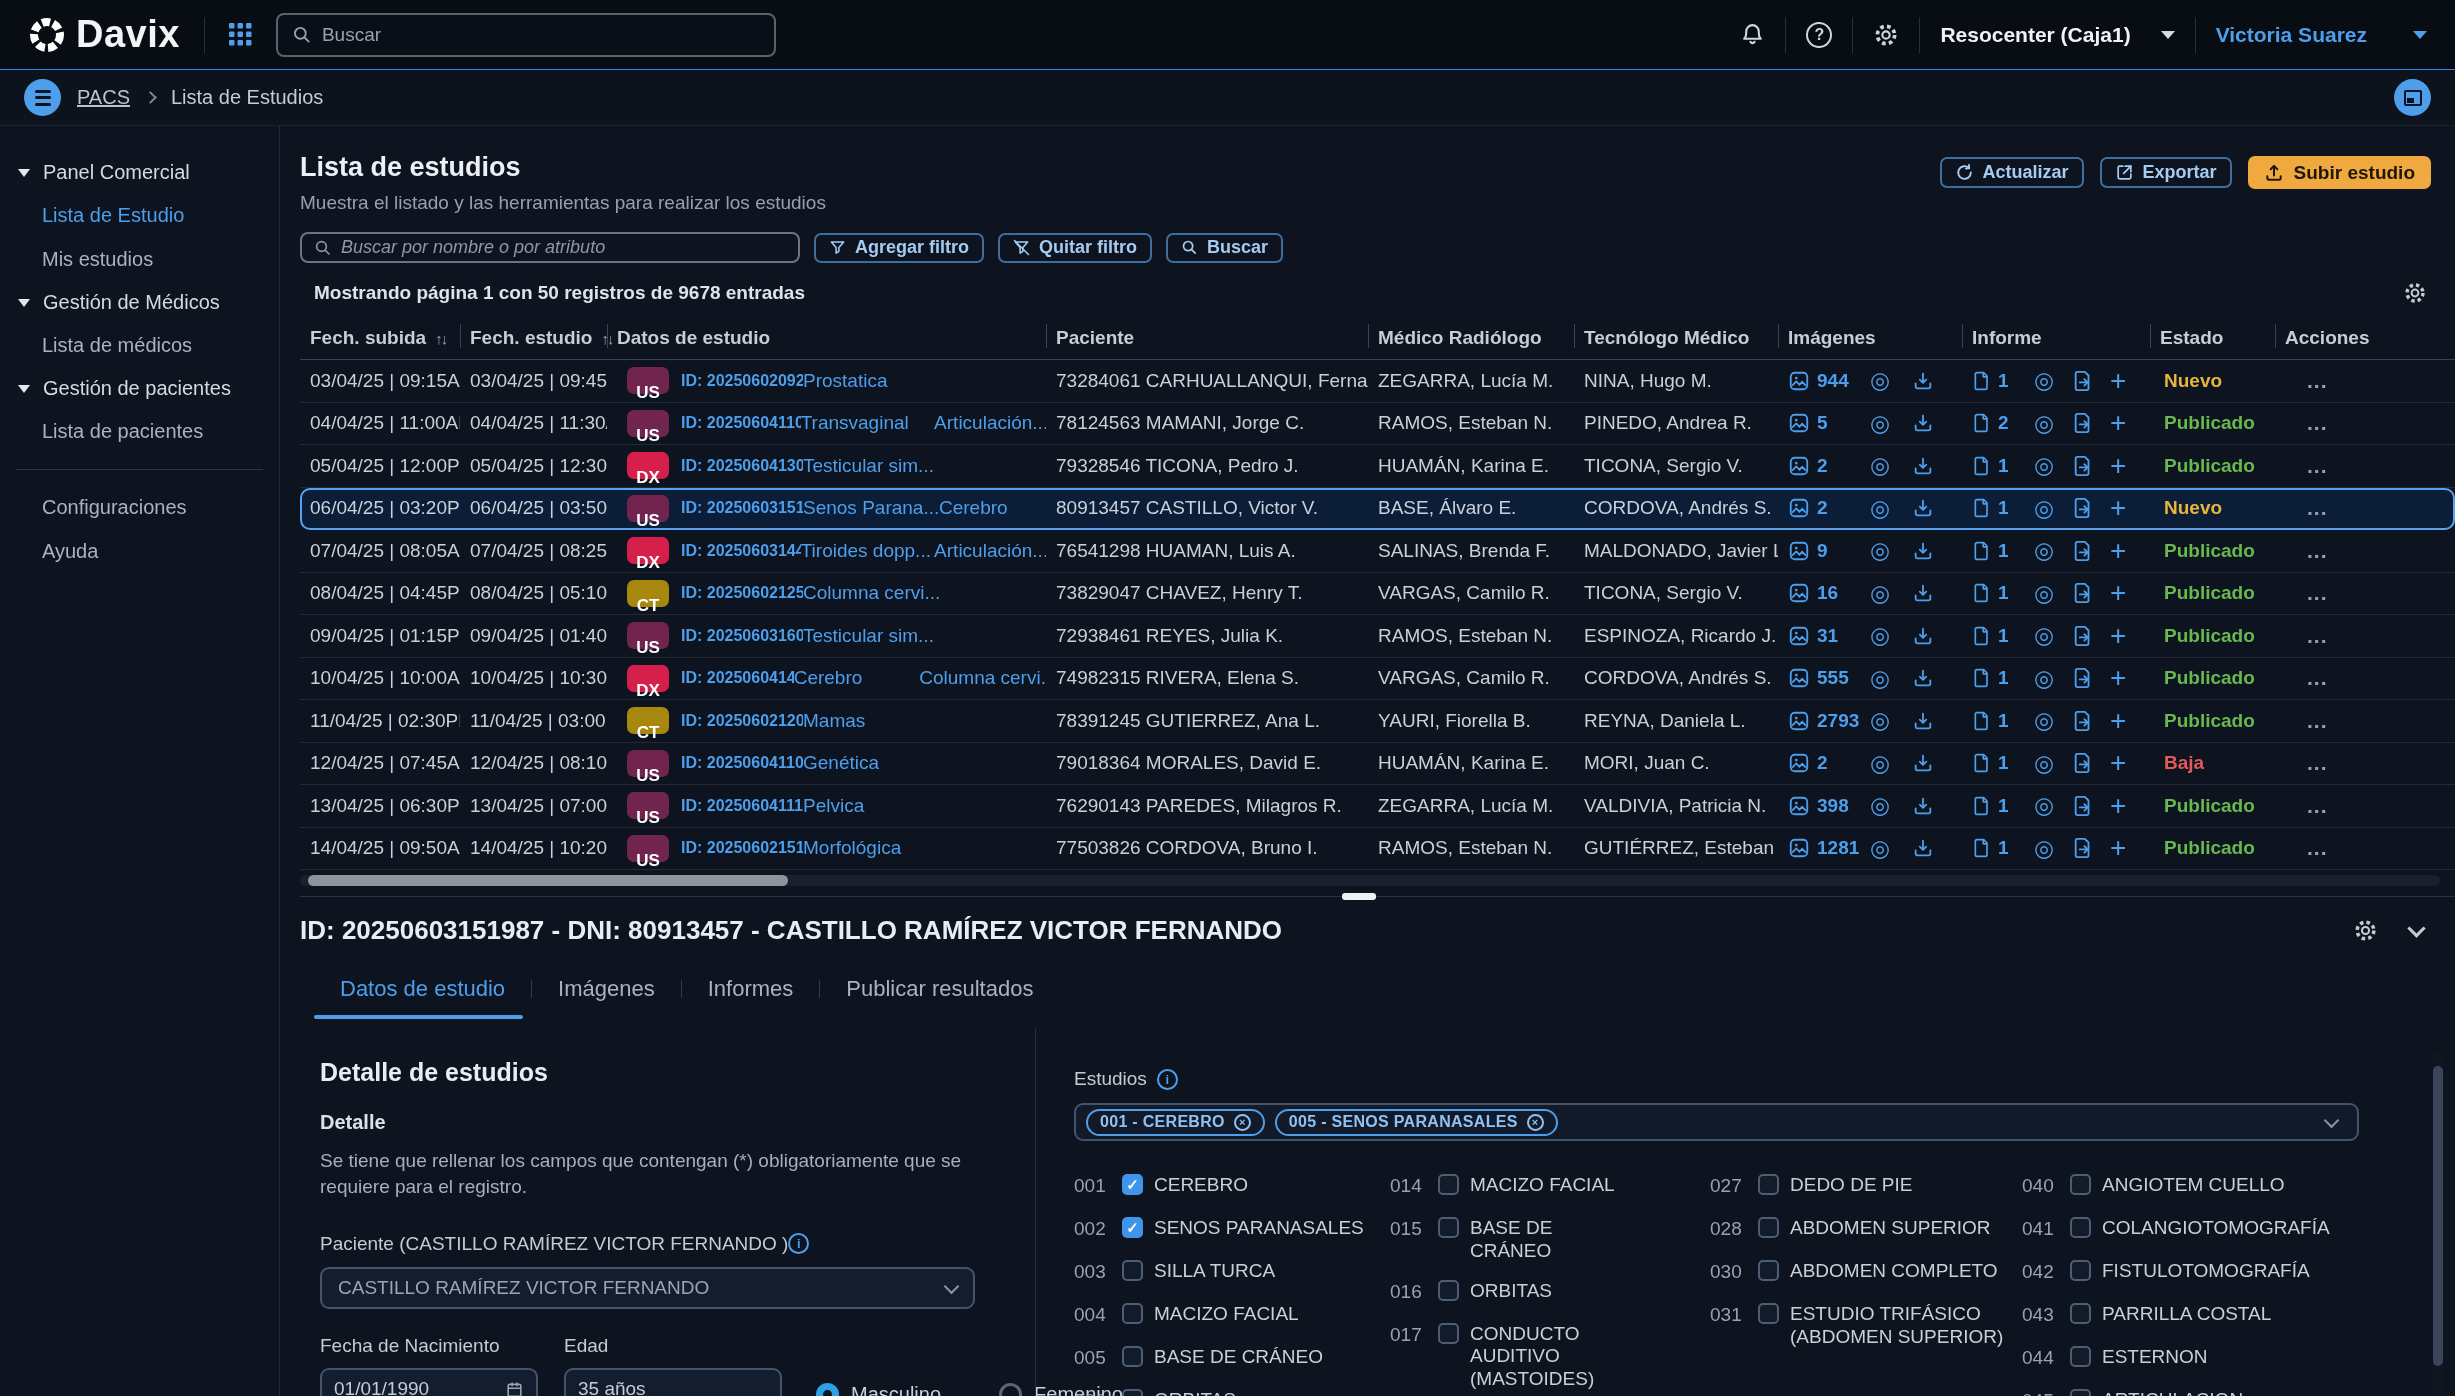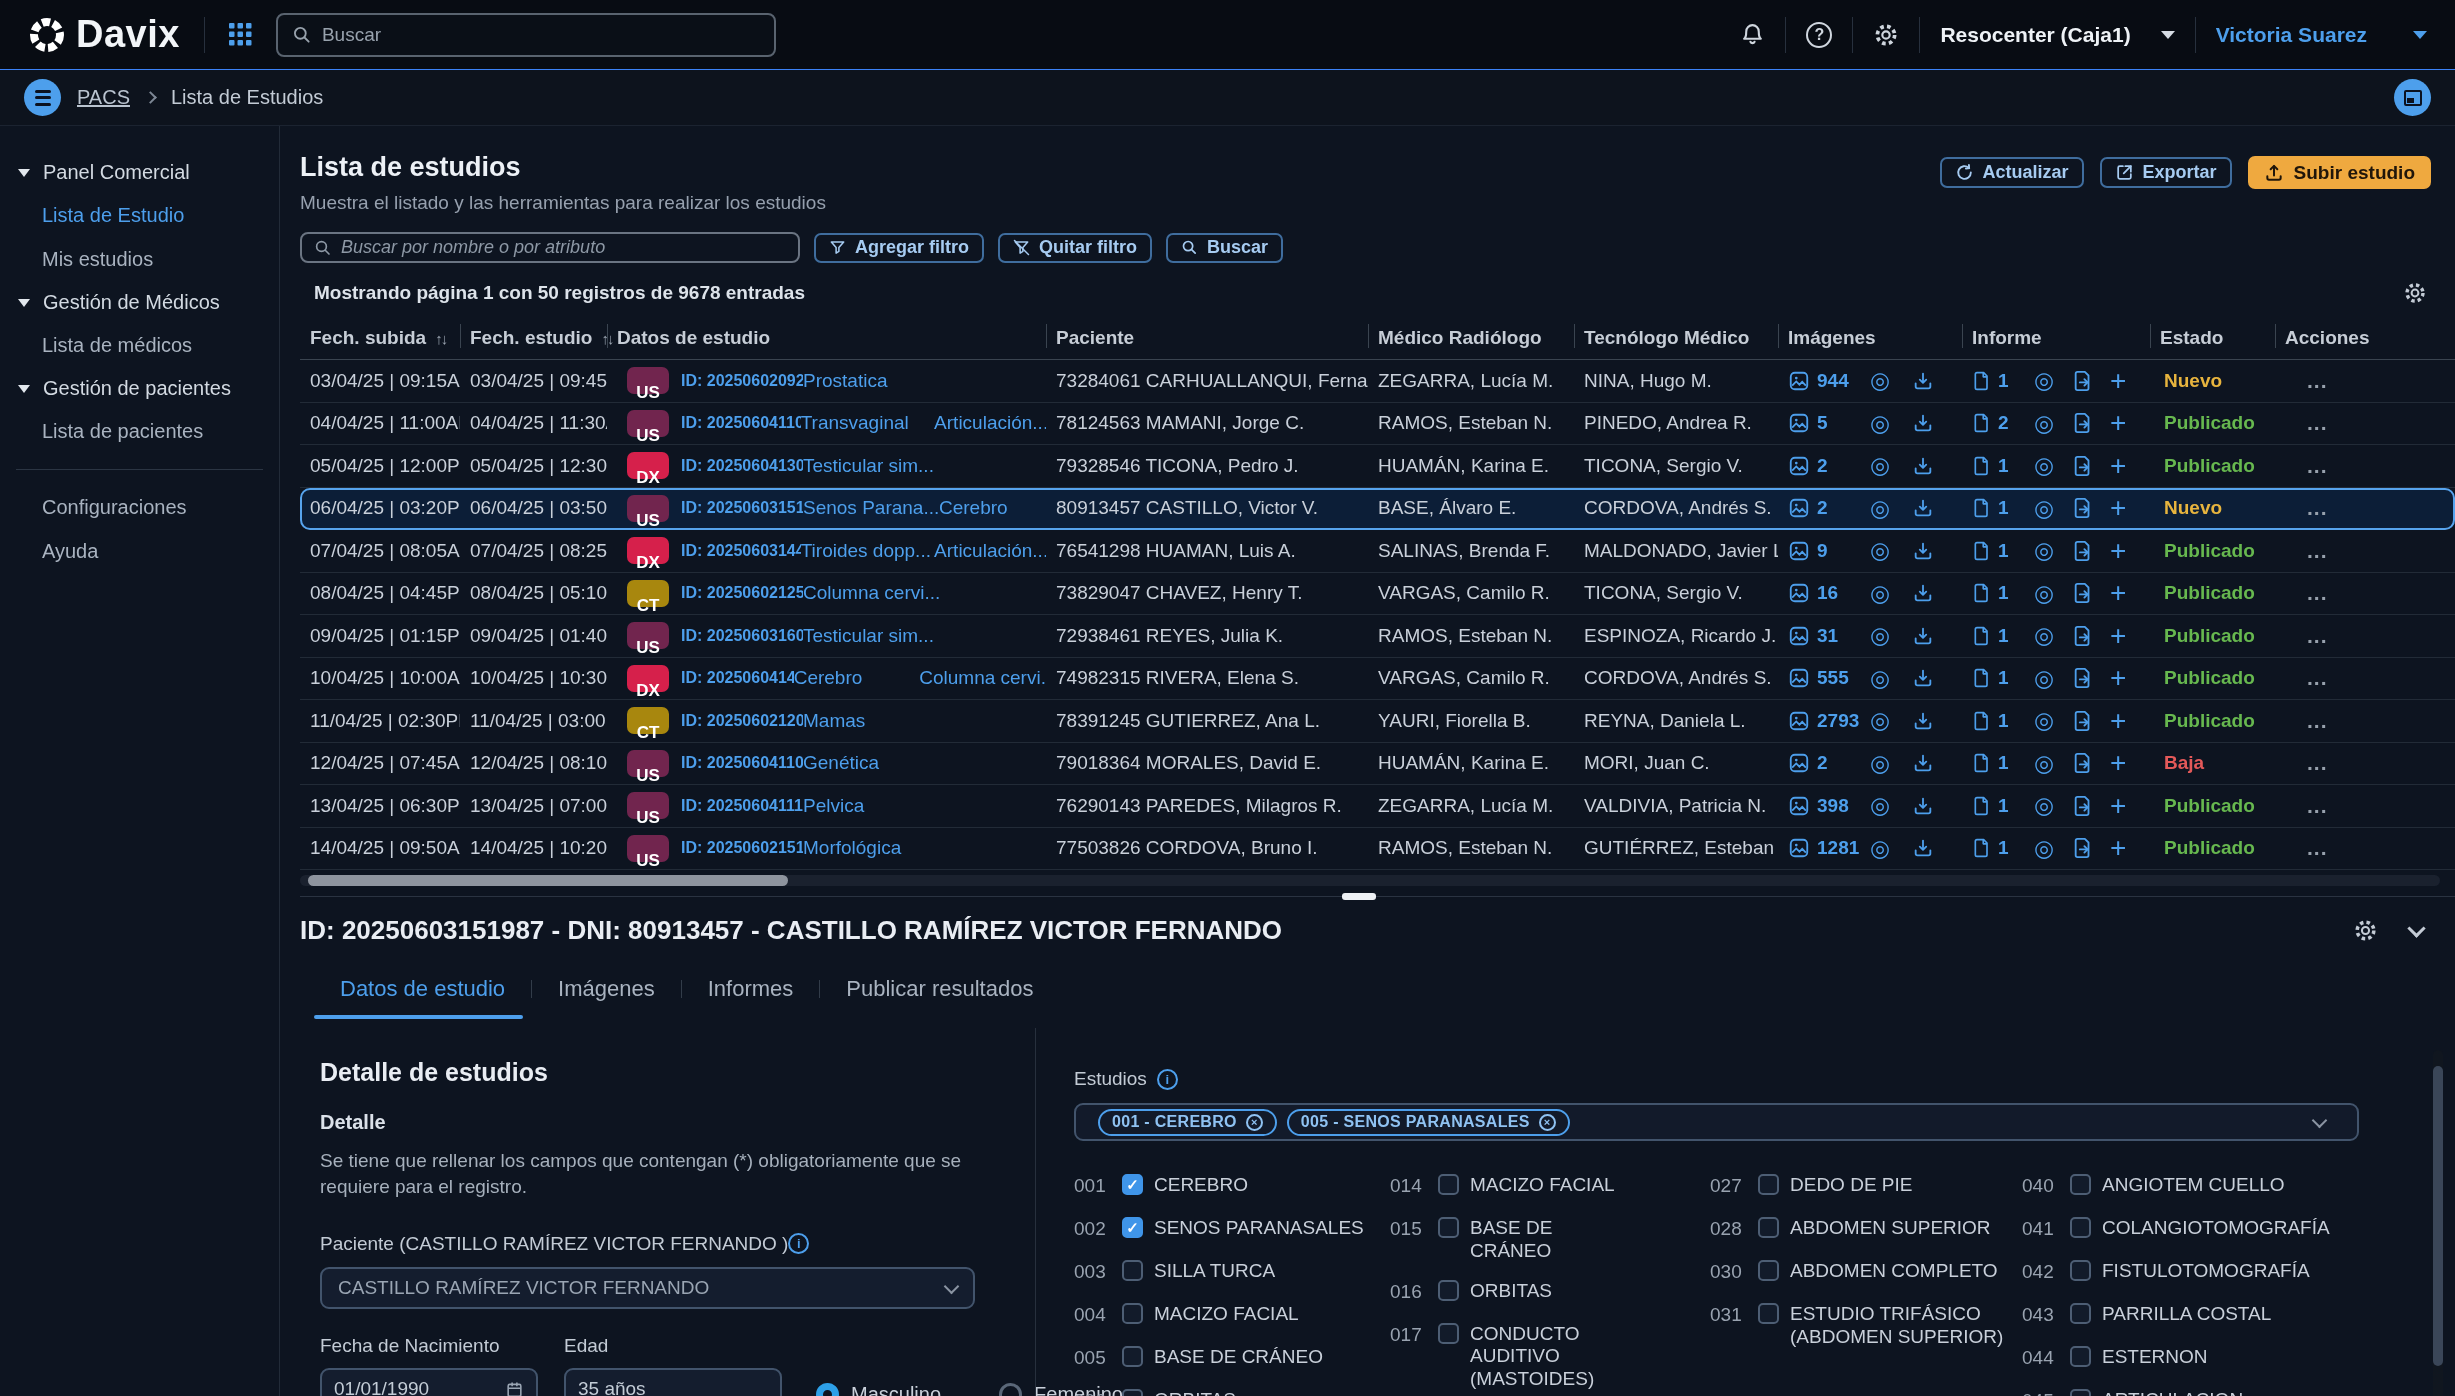--- a/index.html
+++ b/index.html
@@ -119,21 +119,21 @@
   .fcol .flbl{font-size:19px;color:#c3cbd5}
   .finput{margin-top:11px;width:218px;height:42px;border:2px solid #42546c;border-radius:9px;background:#141d2e;display:flex;align-items:center;padding:0 12px}
   .finput input{flex:1;background:none;border:0;outline:0;color:#c3ccd6;font-size:19px;min-width:0}
   .fcol + .fcol{margin-left:26px}
   .gender{display:flex;gap:58px;align-items:center;margin-left:34px;margin-top:44px}
   .radio-row{display:flex;align-items:center;gap:12px;font-size:20px;color:#c9d0da;cursor:pointer;white-space:nowrap}
   .radio{width:23px;height:23px;border-radius:50%;border:3px solid #5a6778;display:inline-block;flex:none;background:transparent}
   .radio.on{border:7px solid #2da0e8}
 
   .elabel-row{display:flex;align-items:center;gap:10px;font-size:19px;color:#c3cbd5}
-  .mselect{margin-top:13px;width:1285px;height:38px;border:2px solid #42546c;border-radius:9px;background:#121a2a;display:flex;align-items:center;gap:12px;padding:0 22px;cursor:pointer}
+  .mselect{margin-top:13px;width:1285px;height:38px;border:2px solid #42546c;border-radius:9px;background:#121a2a;display:flex;align-items:center;gap:12px;padding:0 10px;cursor:pointer}
   .chip{height:27px;border:2px solid #4d9fec;border-radius:14px;display:flex;align-items:center;gap:9px;padding:0 12px;color:#8fc2f2;font-size:16px;font-weight:bold;white-space:nowrap;letter-spacing:.3px}
   .chipx{width:17px;height:17px;border:2px solid #8fc2f2;border-radius:50%;font-size:11px;line-height:13px;text-align:center;font-weight:bold;cursor:pointer}
   .mselect .chev-sm{margin-left:auto;margin-right:10px}
   .egrid{margin-top:32px;display:flex}
   .egcol:nth-child(1){width:316px}
   .egcol:nth-child(2){width:320px}
   .egcol:nth-child(3){width:312px}
   .egcol:nth-child(4){width:380px}
   .egitem{display:flex;align-items:flex-start;gap:11px;margin-bottom:16px;min-height:27px}
   .ecode{width:37px;font-size:19px;color:#99a3b0;padding-top:2px;flex:none}

